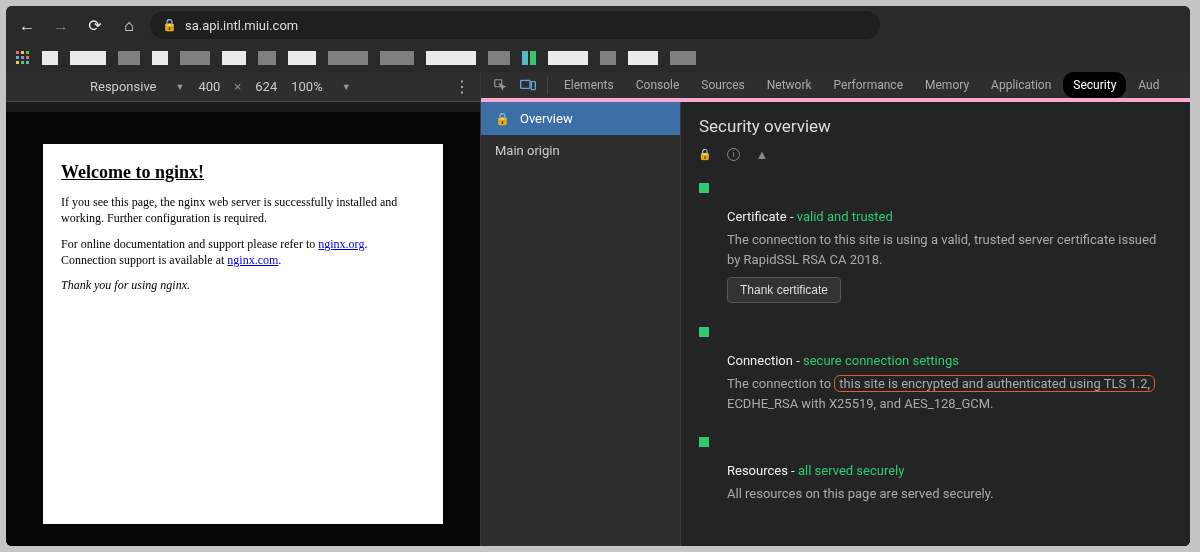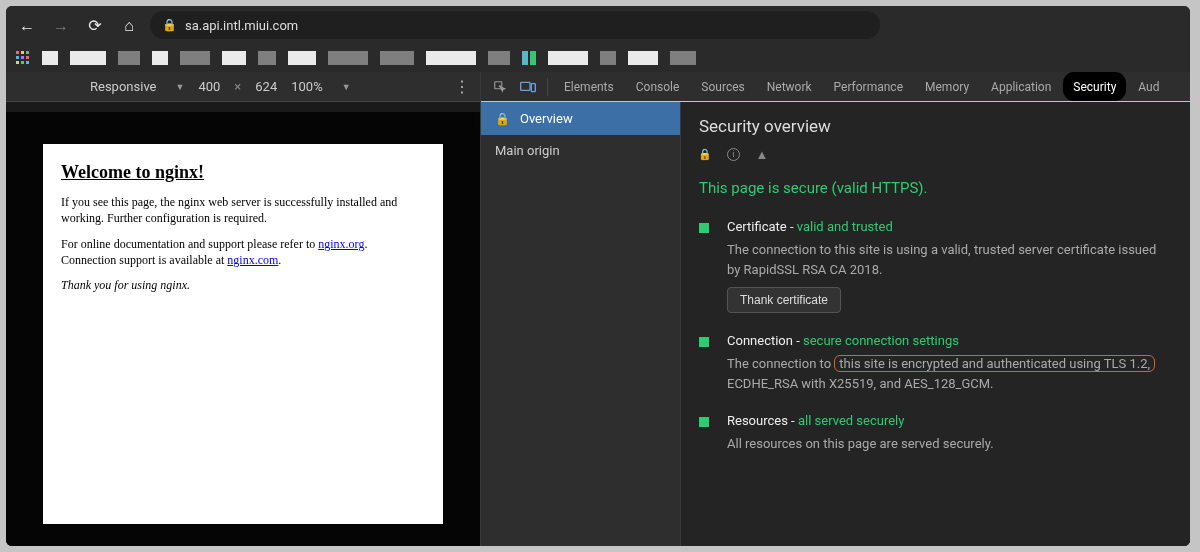--- a/index.html
+++ b/index.html
@@ -116,21 +116,21 @@
     flex:1;
     display:flex; flex-direction:column;
     background:#242424;
     min-width:0;
   }
   .dt-tabs {
     height: 30px;
     background:#2e2e2e;
     display:flex; align-items:center;
     gap: 2px;
-    border-bottom:1px solid #f9a8d4;
+    border-bottom:4px solid #f9a8d4;
     padding-left:6px;
     color:#aaa;
     font-size:12px;
   }
   .dt-tabs .ico{width:26px;display:flex;justify-content:center;font-size:14px;color:#999;}
   .dt-tab{padding:0 10px;height:100%;display:flex;align-items:center;cursor:pointer;}
   .dt-tab.active{background:#000;color:#fff;border-radius:11px;}
   .dt-body {
     flex:1; display:flex; min-height:0;
   }
@@ -158,21 +158,21 @@
   }
   .sec-panel h2{font-size:17px;font-weight:400;color:#ddd;margin-bottom:12px;}
   .indicator-row{display:flex;gap:16px;margin-bottom:18px;align-items:center;}
   .ind{width:12px;height:12px;display:flex;align-items:center;justify-content:center;}
   .ind.lock{color:#2ecc71;font-size:11px;}
   .ind.info{border:1.3px solid #888;border-radius:50%;width:13px;height:13px;color:#888;font-size:9px;line-height:11px;text-align:center;}
   .ind.warn{color:#888;font-size:13px;}
   .secure-line{color:#2ecc71;font-size:15px;margin-bottom:22px;}
   .sec-block{display:flex;gap:18px;margin-bottom:20px;}
   .sq{width:10px;height:10px;background:#2ecc71;margin-top:4px;flex-shrink:0;}
-  .sec-block .body{flex:1;}
+  .sec-block .body{flex:1;margin-top:30px;}
   .sec-block .title{color:#eee;margin-bottom:6px;}
   .sec-block .title .green{color:#2ecc71;}
   .sec-block .desc{color:#aaa;line-height:1.5;}
   .btn-cert{
     margin-top:8px;
     background:#333;border:1px solid #555;color:#ddd;
     padding:5px 12px;border-radius:4px;font-size:12px;
   }
   .highlight{
     border:1.5px solid #e0602a;border-radius:6px;
@@ -295,21 +295,20 @@
           </div>
           <div class="ov-item">Main origin</div>
         </div>
         <div class="sec-panel">
           <h2>Security overview</h2>
           <div class="indicator-row">
             <span class="ind lock">🔒</span>
             <span class="ind info">i</span>
             <span class="ind warn">▲</span>
           </div>
-          <div class="secure-line">This page is secure (valid HTTPS).</div>
 
           <div class="sec-block">
             <div class="sq"></div>
             <div class="body">
               <div class="title">
                 <span>Certificate - </span><span class="green">valid and trusted</span>
               </div>
               <div class="desc">The connection to this site is using a valid, trusted server certificate issued by RapidSSL RSA CA 2018.</div>
               <button class="btn-cert">Thank certificate</button>
             </div>

